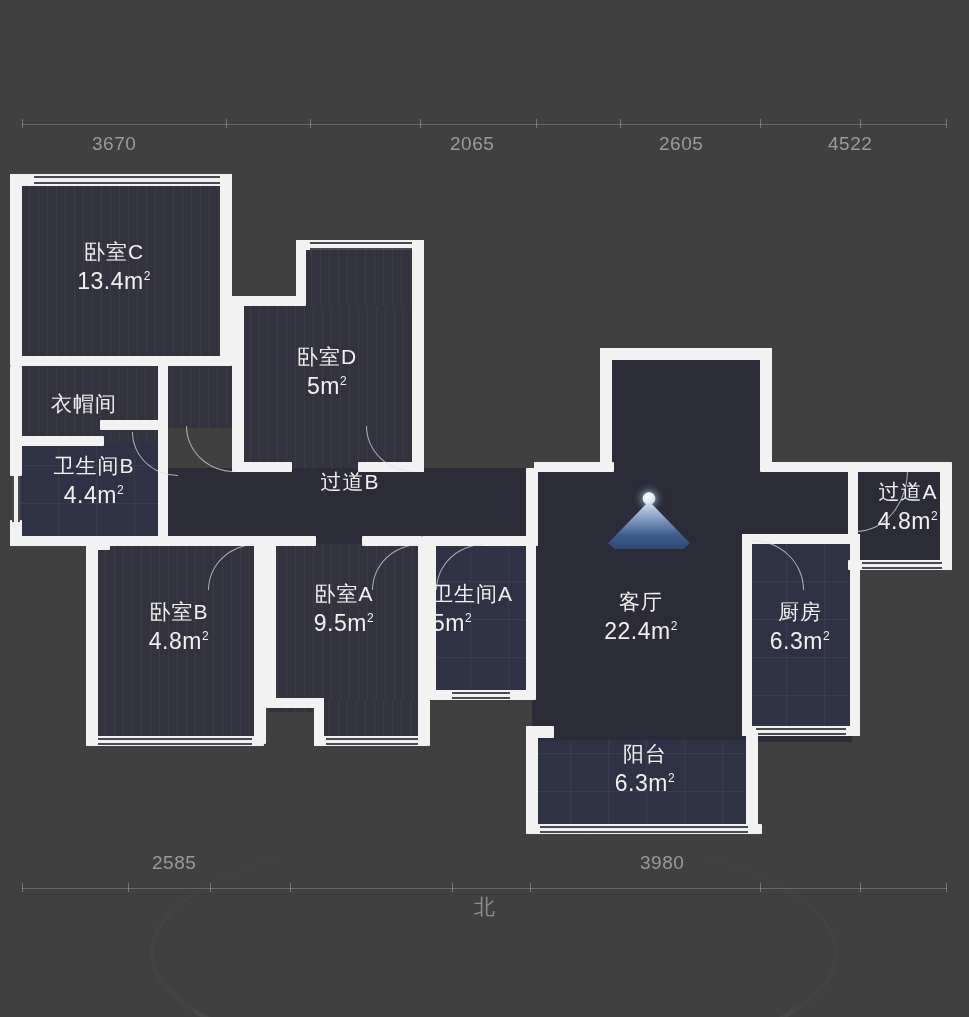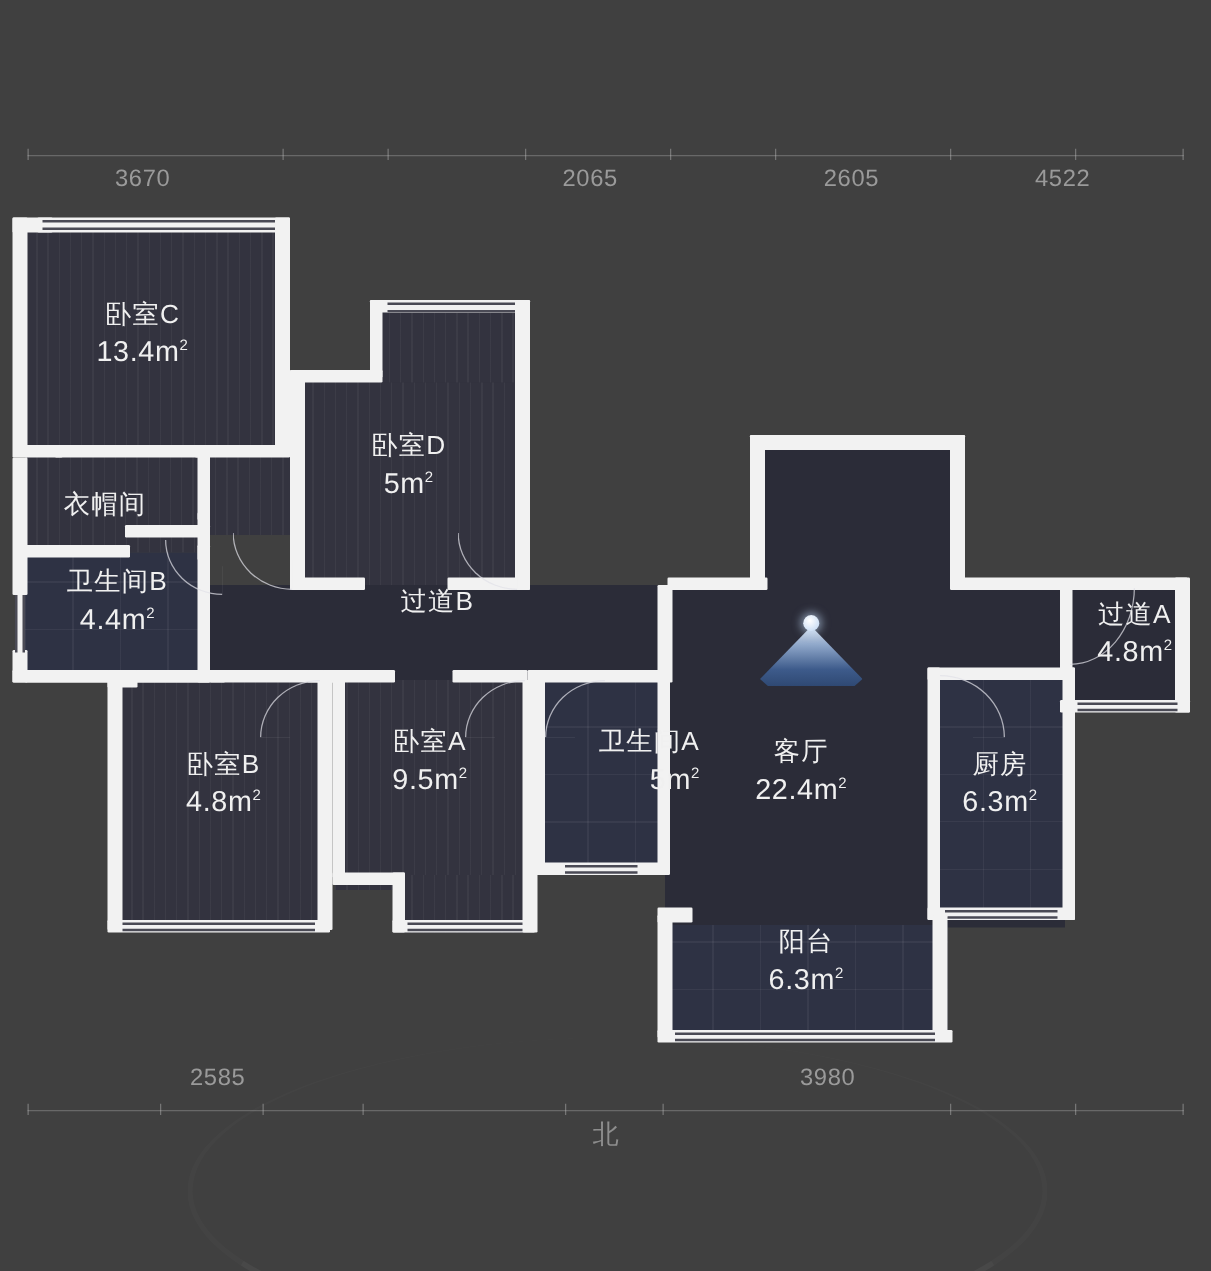--- a/index.html
+++ b/index.html
@@ -301,21 +301,21 @@
   <div class="rlabel" style="left:105px;top:598px;width:148px;">
     <span class="nm">卧室B</span>
     <span class="ar"><span>4.8</span><span>m</span><sup>2</sup></span>
   </div>
 
   <div class="rlabel" style="left:270px;top:580px;width:148px;">
     <span class="nm">卧室A</span>
     <span class="ar"><span>9.5</span><span>m</span><sup>2</sup></span>
   </div>
 
-  <div class="rlabel" style="left:440px;top:580px;width:112px;text-align:right;padding-left:8px;">
+  <div class="rlabel" style="left:424px;top:580px;width:112px;text-align:left;padding-left:8px;">
     <span class="nm">卫生间A</span>
     <span class="ar"><span>5</span><span>m</span><sup>2</sup></span>
   </div>
 
   <div class="rlabel" style="left:565px;top:588px;width:152px;">
     <span class="nm">客厅</span>
     <span class="ar"><span>22.4</span><span>m</span><sup>2</sup></span>
   </div>
 
   <div class="rlabel" style="left:858px;top:478px;width:100px;">

